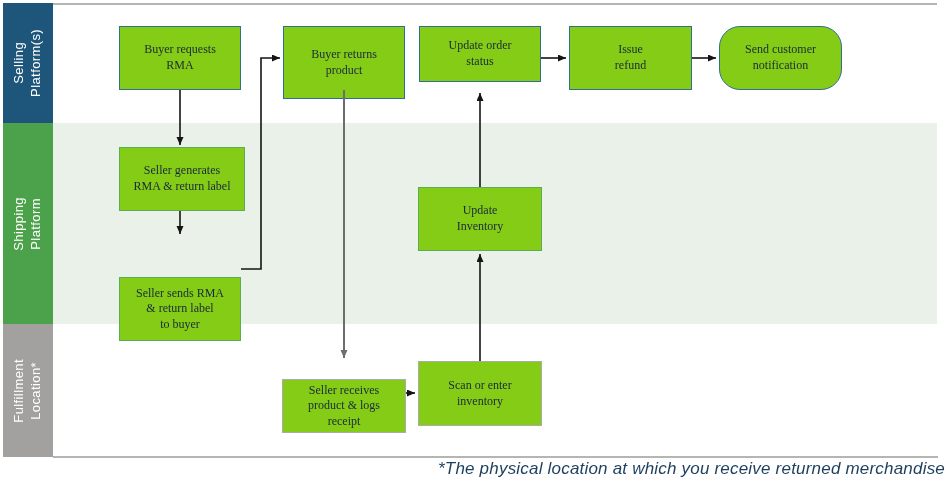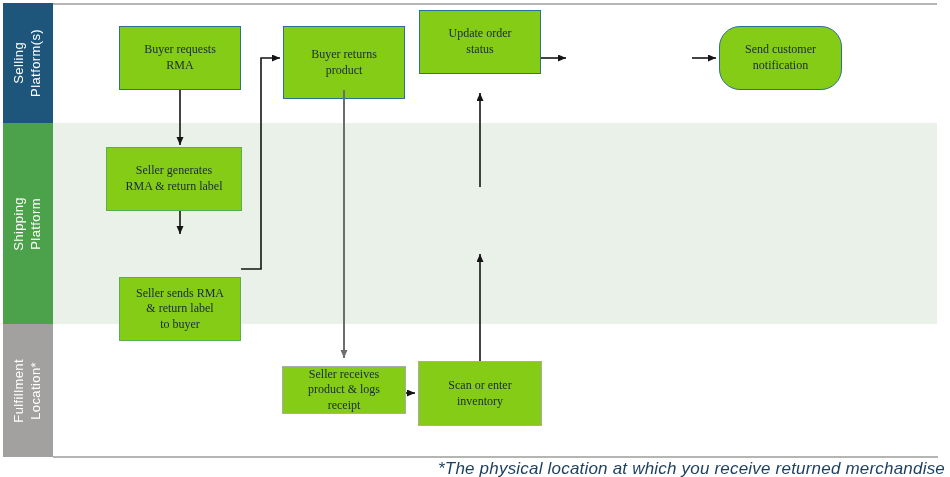--- a/index.html
+++ b/index.html
@@ -84,32 +84,36 @@
   </div>
   <div class="band" style="top:324px;height:133px;background:var(--c-band_gray);">
     <div class="band-label">Fulfillment
 Location*</div>
   </div>
 
   <div class="node n-blue" style="left:119px;top:26px;width:122px;height:64px;">Buyer requests
 RMA</div>
   <div class="node n-blue" style="left:283px;top:26px;width:122px;height:73px;">Buyer returns
 product</div>
-  <div class="node n-blue" style="left:419px;top:10px;width:122px;height:64px;">Update order
+  <div class="node n-blue" style="left:419px;top:26px;width:122px;height:56px;">Update order
 status</div>
+  <div class="node n-blue" style="left:569px;top:26px;width:123px;height:64px;">Issue
+refund</div>
   <div class="node n-blue" style="left:719px;top:26px;width:123px;height:64px;border-radius:21px;">Send customer
 notification</div>
 
-  <div class="node n-green" style="left:106px;top:147px;width:136px;height:64px;">Seller generates
+  <div class="node n-green" style="left:119px;top:147px;width:126px;height:64px;">Seller generates
 RMA &amp; return label</div>
   <div class="node n-green" style="left:119px;top:238px;width:122px;height:64px;margin-top:39px;">Seller sends RMA
 &amp; return label
 to buyer</div>
+  <div class="node n-green" style="left:418px;top:187px;width:124px;height:64px;">Update
+Inventory</div>
 
-  <div class="node n-gray" style="left:282px;top:366px;width:124px;height:48px;">Seller receives
+  <div class="node n-gray" style="left:282px;top:379px;width:124px;height:54px;">Seller receives
 product &amp; logs
 receipt</div>
   <div class="node n-gray" style="left:418px;top:361px;width:124px;height:65px;">Scan or enter
 inventory</div>
 
   <svg class="arrows" width="950" height="477" viewBox="0 0 950 477">
     <defs>
       <marker id="ah" markerWidth="9" markerHeight="8" refX="8" refY="3.5" orient="auto" markerUnits="userSpaceOnUse">
         <path d="M0,0 L8,3.5 L0,7 Z" fill="var(--c-arrow)"></path>
       </marker>

